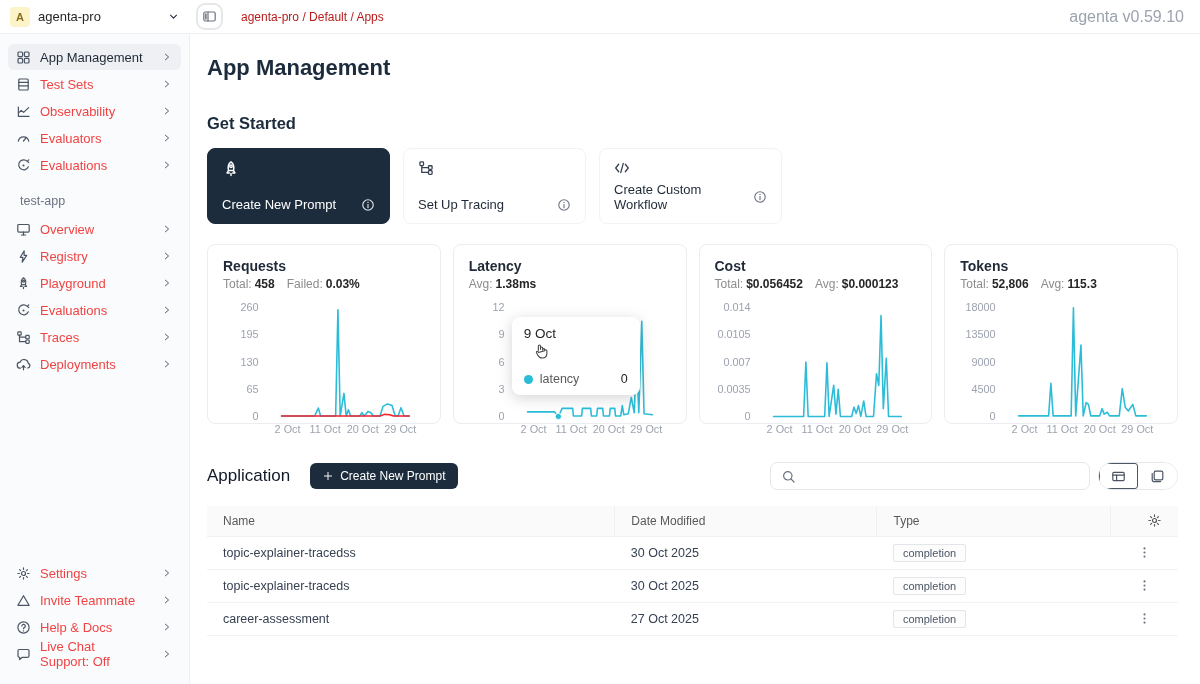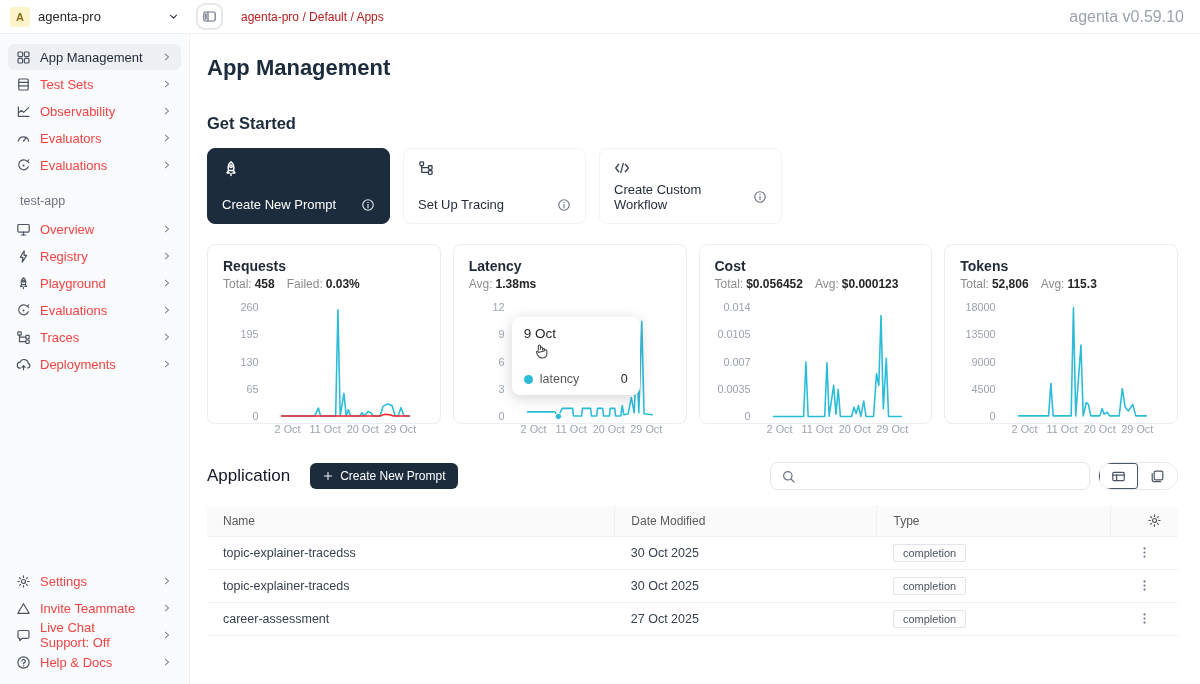--- a/index.html
+++ b/index.html
@@ -19,21 +19,21 @@
   .version { margin-left:auto; padding-right:16px; font-size:16px; color:#9ca3af; }
 
   
   .sidebar { position:absolute; top:34px; left:0; width:190px; bottom:0; background:#fafbfc;
     border-right:1px solid #f0f0f0; padding:10px 8px; }
   .nav-item { display:flex; align-items:center; gap:9px; height:26px; padding:0 8px; margin-bottom:1px;
     border-radius:6px; font-size:13px; color:#ef4444; cursor:pointer; }
   .nav-item.active { background:#eef0f4; color:#1f2937; font-weight:500; }
   .nav-item .icon { display:grid; place-items:center; color:#4b5563; }
   .section-label { font-size:12.5px; color:#6b7280; margin:16px 12px 8px; }
-  .sidebar-bottom { position:absolute; left:8px; right:8px; bottom:8px; }
+  .sidebar-bottom { position:absolute; left:8px; right:8px; bottom:16px; }
   .nav-item .spacer { flex:1; }
   .chev-right { color:#6b7280; display:none; }
 
   
   .main { position:absolute; top:34px; left:190px; right:0; bottom:0; padding:0 22px 0 17px; overflow:hidden; }
   h1.page-title { font-size:22px; font-weight:600; color:#1c2c3d; margin-top:21px; }
   h2.section-h { font-size:16.5px; font-weight:600; color:#1c2c3d; }
   .get-started { margin-top:33px; }
   .gs-cards { display:flex; gap:13px; margin-top:15px; }
   .gs-card { width:183px; height:76px; border-radius:8px; border:1px solid #f2f3f5; background:#fff;
@@ -339,43 +339,43 @@
     <span class="icon chev-right">
           <svg width="12" height="12" viewBox="0 0 15 15" stroke="currentColor" fill="none" stroke-width="1.2" stroke-linecap="round" stroke-linejoin="round">
             <polyline points="5.5,4 9.5,7.5 5.5,11"></polyline>
           </svg>
         </span>
   </div>
 
   <div class="nav-item">
     <span class="icon">
           <svg width="15" height="15" viewBox="0 0 15 15" stroke="currentColor" fill="none" stroke-width="1.2" stroke-linecap="round" stroke-linejoin="round">
-            <path d="M2 3.7 a1.2 1.2 0 0 1 1.2 -1.2 h8.6 a1.2 1.2 0 0 1 1.2 1.2 v5.4 a1.2 1.2 0 0 1 -1.2 1.2 H6.3 L3.7 12.5 v-2.2 h-0.5 A1.2 1.2 0 0 1 2 9.1 Z"></path>
-          </svg>
-        </span>
-    <span class="nav-label">Live Chat Support: Off</span>
-    <span class="spacer"></span>
-    <span class="icon chev-right">
-          <svg width="12" height="12" viewBox="0 0 15 15" stroke="currentColor" fill="none" stroke-width="1.2" stroke-linecap="round" stroke-linejoin="round">
-            <polyline points="5.5,4 9.5,7.5 5.5,11"></polyline>
-          </svg>
-        </span>
-  </div>
-
-  <div class="nav-item">
-    <span class="icon">
-          <svg width="15" height="15" viewBox="0 0 15 15" stroke="currentColor" fill="none" stroke-width="1.2" stroke-linecap="round" stroke-linejoin="round">
             <circle cx="7.5" cy="7.5" r="5.6"></circle>
             <path d="M5.9 6 a1.7 1.7 0 1 1 2.4 1.6 c-0.6 0.3 -0.8 0.7 -0.8 1.2"></path>
             <circle cx="7.5" cy="10.9" r="0.7" fill="currentColor" stroke="none"></circle>
           </svg>
         </span>
     <span class="nav-label">Help &amp; Docs</span>
     <span class="spacer"></span>
     <span class="icon chev-right" style="display: block;">
+          <svg width="12" height="12" viewBox="0 0 15 15" stroke="currentColor" fill="none" stroke-width="1.2" stroke-linecap="round" stroke-linejoin="round">
+            <polyline points="5.5,4 9.5,7.5 5.5,11"></polyline>
+          </svg>
+        </span>
+  </div>
+
+  <div class="nav-item">
+    <span class="icon">
+          <svg width="15" height="15" viewBox="0 0 15 15" stroke="currentColor" fill="none" stroke-width="1.2" stroke-linecap="round" stroke-linejoin="round">
+            <path d="M2 3.7 a1.2 1.2 0 0 1 1.2 -1.2 h8.6 a1.2 1.2 0 0 1 1.2 1.2 v5.4 a1.2 1.2 0 0 1 -1.2 1.2 H6.3 L3.7 12.5 v-2.2 h-0.5 A1.2 1.2 0 0 1 2 9.1 Z"></path>
+          </svg>
+        </span>
+    <span class="nav-label">Live Chat Support: Off</span>
+    <span class="spacer"></span>
+    <span class="icon chev-right">
           <svg width="12" height="12" viewBox="0 0 15 15" stroke="currentColor" fill="none" stroke-width="1.2" stroke-linecap="round" stroke-linejoin="round">
             <polyline points="5.5,4 9.5,7.5 5.5,11"></polyline>
           </svg>
         </span>
   </div>
 </div>
 </nav>
 
 <main class="main">
   <h1 class="page-title">App Management</h1>

